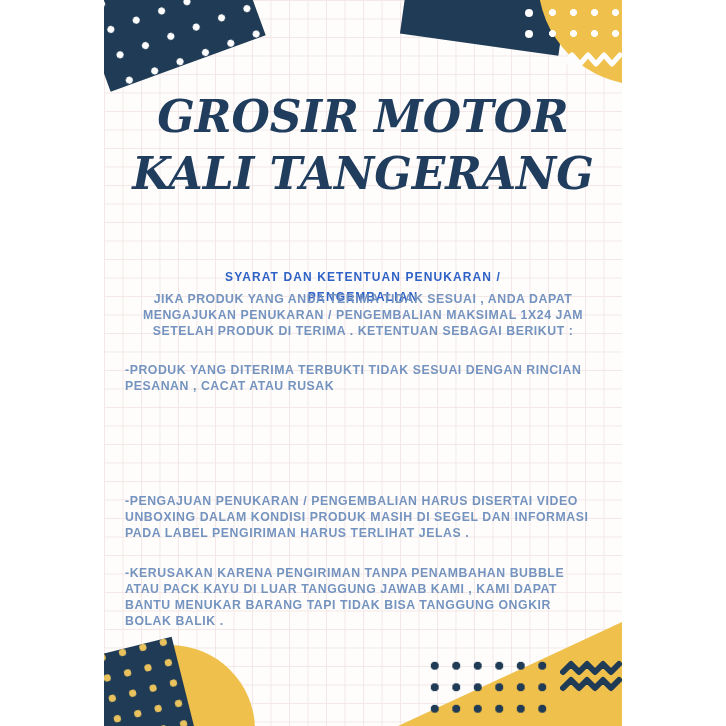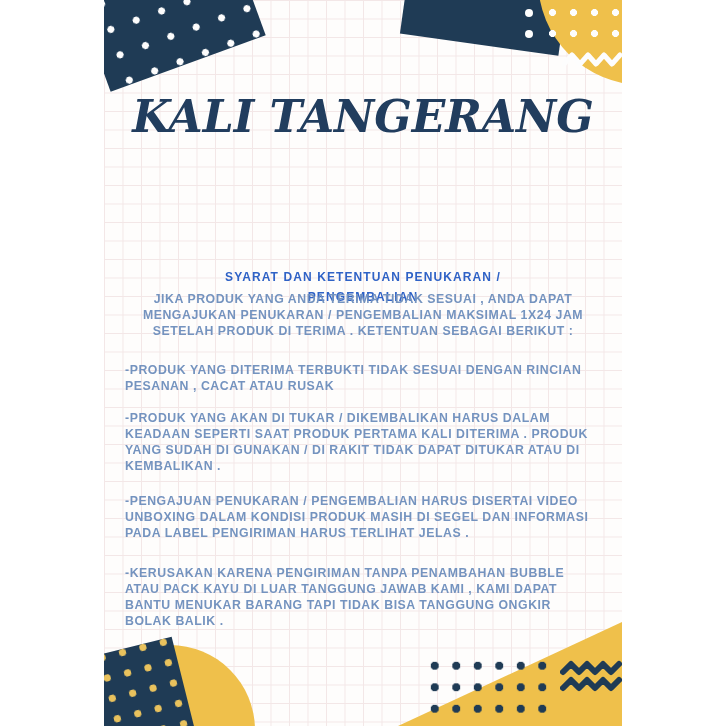--- a/index.html
+++ b/index.html
@@ -98,28 +98,28 @@
     <div class="shape tr-navy-dot d1"></div>
     <div class="shape tr-navy-dot d2"></div>
 
     <div class="shape yellow tr-circle"></div>
     <div class="shape tr-circle-dots"></div>
     <svg class="shape tr-zigzag" viewBox="0 0 62 22">
       <path d="M2,16 L10,7 L18,16 L26,7 L34,16 L42,7 L50,16 L58,7" fill="none" stroke="#fdfdfd" stroke-width="5" stroke-linecap="round" stroke-linejoin="round"></path>
     </svg>
 
     <div class="title">
+      <div>GROSIR MOTOR</div>
       <div>KALI TANGERANG</div>
     </div>
 
     <div class="subtitle">SYARAT DAN KETENTUAN PENUKARAN / PENGEMBALIAN</div>
 
     <div class="para center p1">JIKA PRODUK YANG ANDA TERIMA TIDAK SESUAI , ANDA DAPAT MENGAJUKAN PENUKARAN / PENGEMBALIAN MAKSIMAL 1X24 JAM SETELAH PRODUK DI TERIMA . KETENTUAN SEBAGAI BERIKUT :</div>
     <div class="para p2">-PRODUK YANG DITERIMA TERBUKTI TIDAK SESUAI DENGAN RINCIAN PESANAN , CACAT ATAU RUSAK</div>
-    <div class="para p3">-PRODUK YANG AKAN DI TUKAR / DIKEMBALIKAN HARUS DALAM KEADAAN SEPERTI SAAT PRODUK PERTAMA KALI DITERIMA . PRODUK YANG SUDAH DI GUNAKAN / DI RAKIT TIDAK DAPAT DITUKAR ATAU DI KEMBALIKAN .</div>
     <div class="para p4">-PENGAJUAN PENUKARAN / PENGEMBALIAN HARUS DISERTAI VIDEO UNBOXING DALAM KONDISI PRODUK MASIH DI SEGEL DAN INFORMASI PADA LABEL PENGIRIMAN HARUS TERLIHAT JELAS .</div>
     <div class="para p5">-KERUSAKAN KARENA PENGIRIMAN TANPA PENAMBAHAN BUBBLE ATAU PACK KAYU DI LUAR TANGGUNG JAWAB KAMI , KAMI DAPAT BANTU MENUKAR BARANG TAPI TIDAK BISA TANGGUNG ONGKIR BOLAK BALIK .</div>
 
     <div class="shape yellow bl-circle"></div>
     <div class="shape bl-navy"></div>
 
     <div class="shape br-wedge"></div>
     <div class="shape br-dots"></div>
     <svg class="shape br-zigzag" viewBox="0 0 64 38">
       <path d="M3,14 L11,6 L19,14 L27,6 L35,14 L43,6 L51,14 L59,6" fill="none" stroke="#1f3b55" stroke-width="6" stroke-linecap="round" stroke-linejoin="round"></path>

